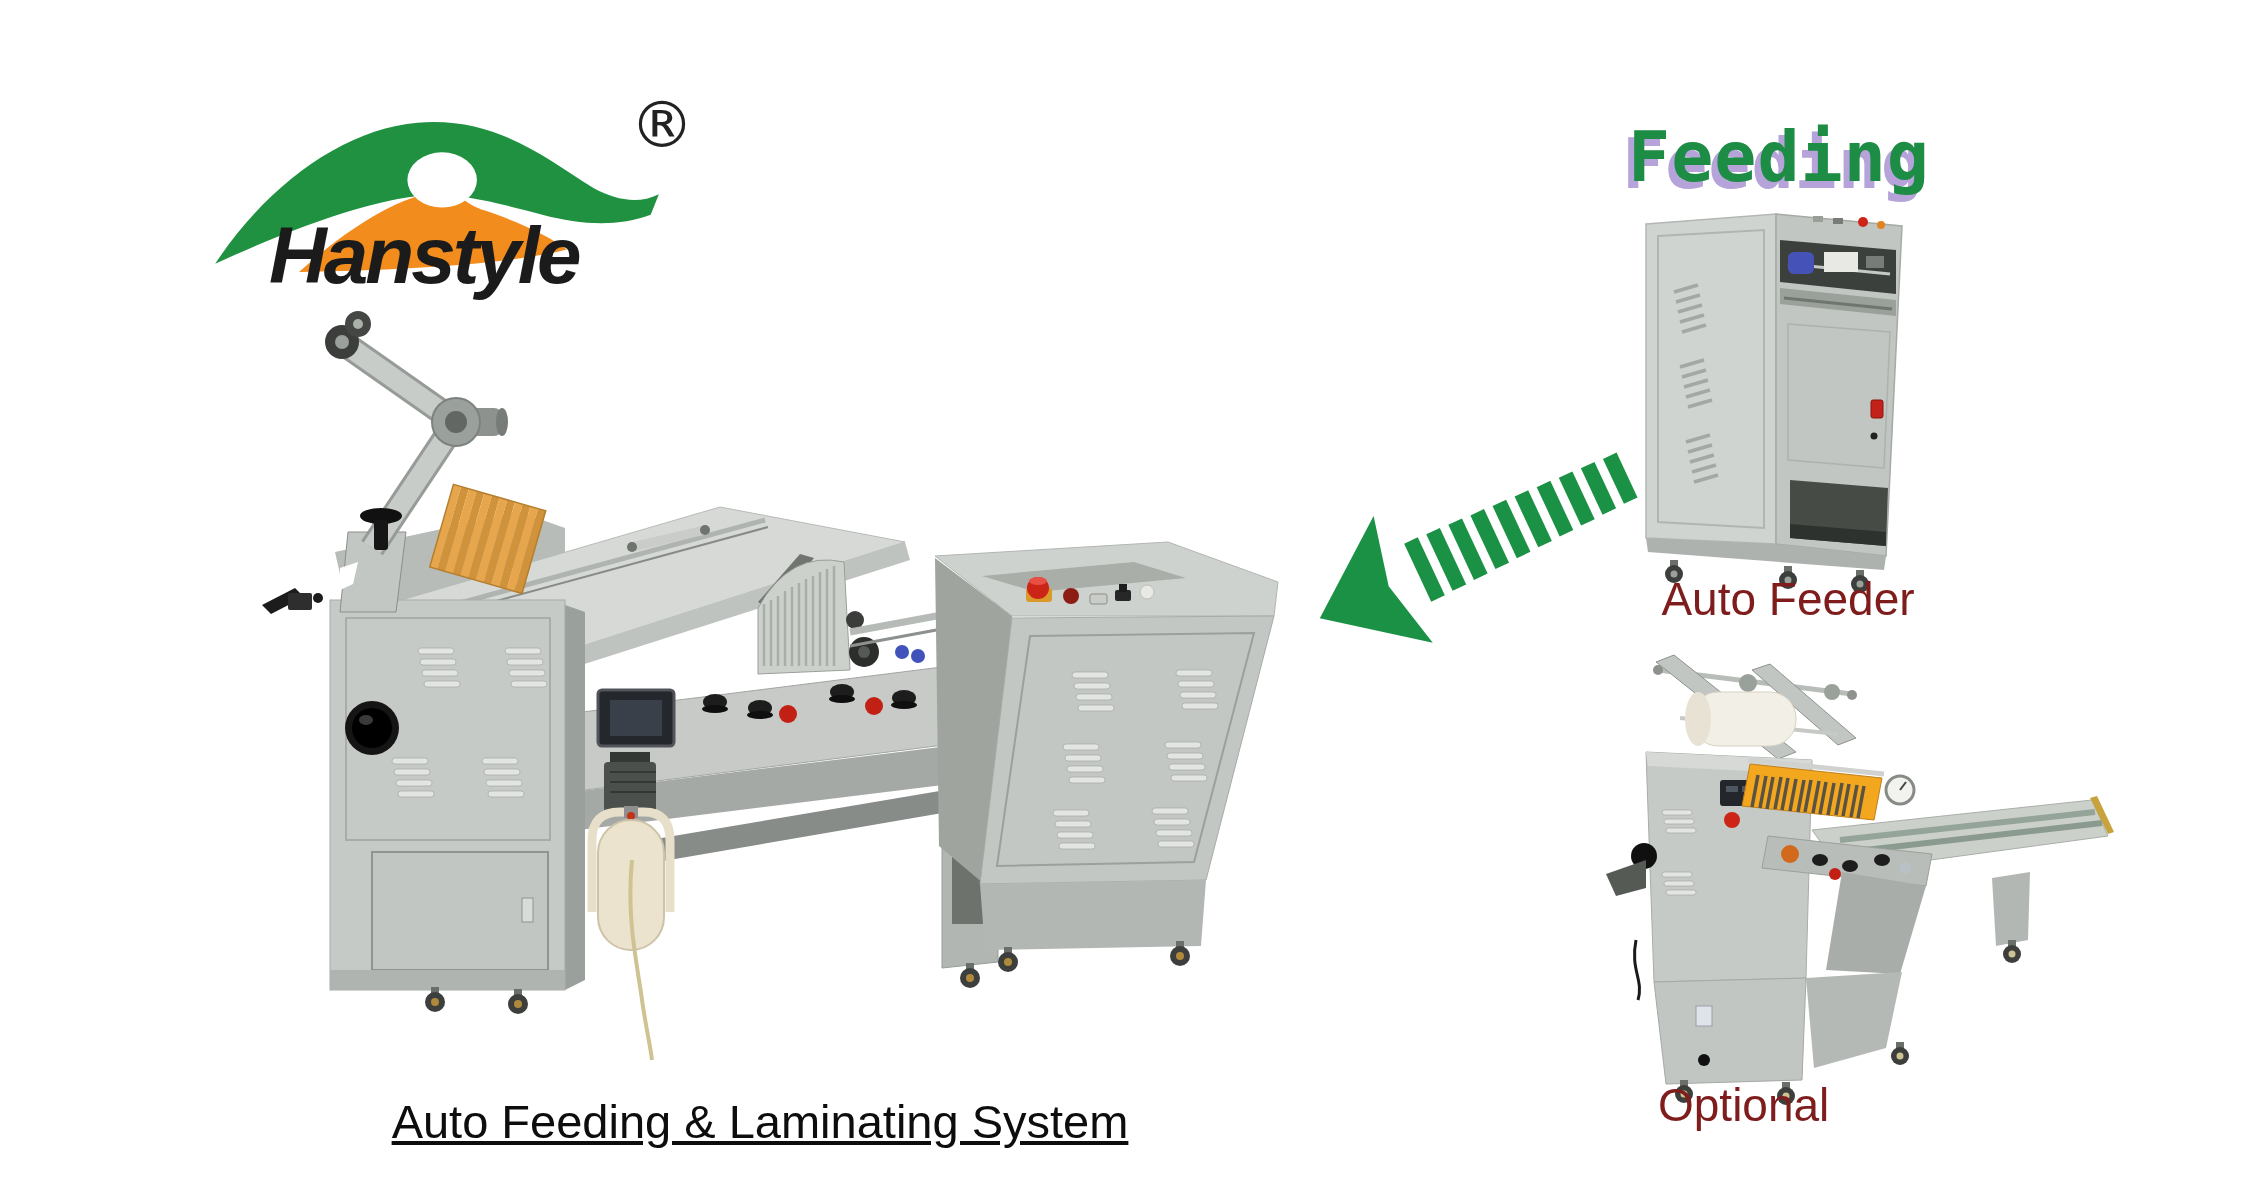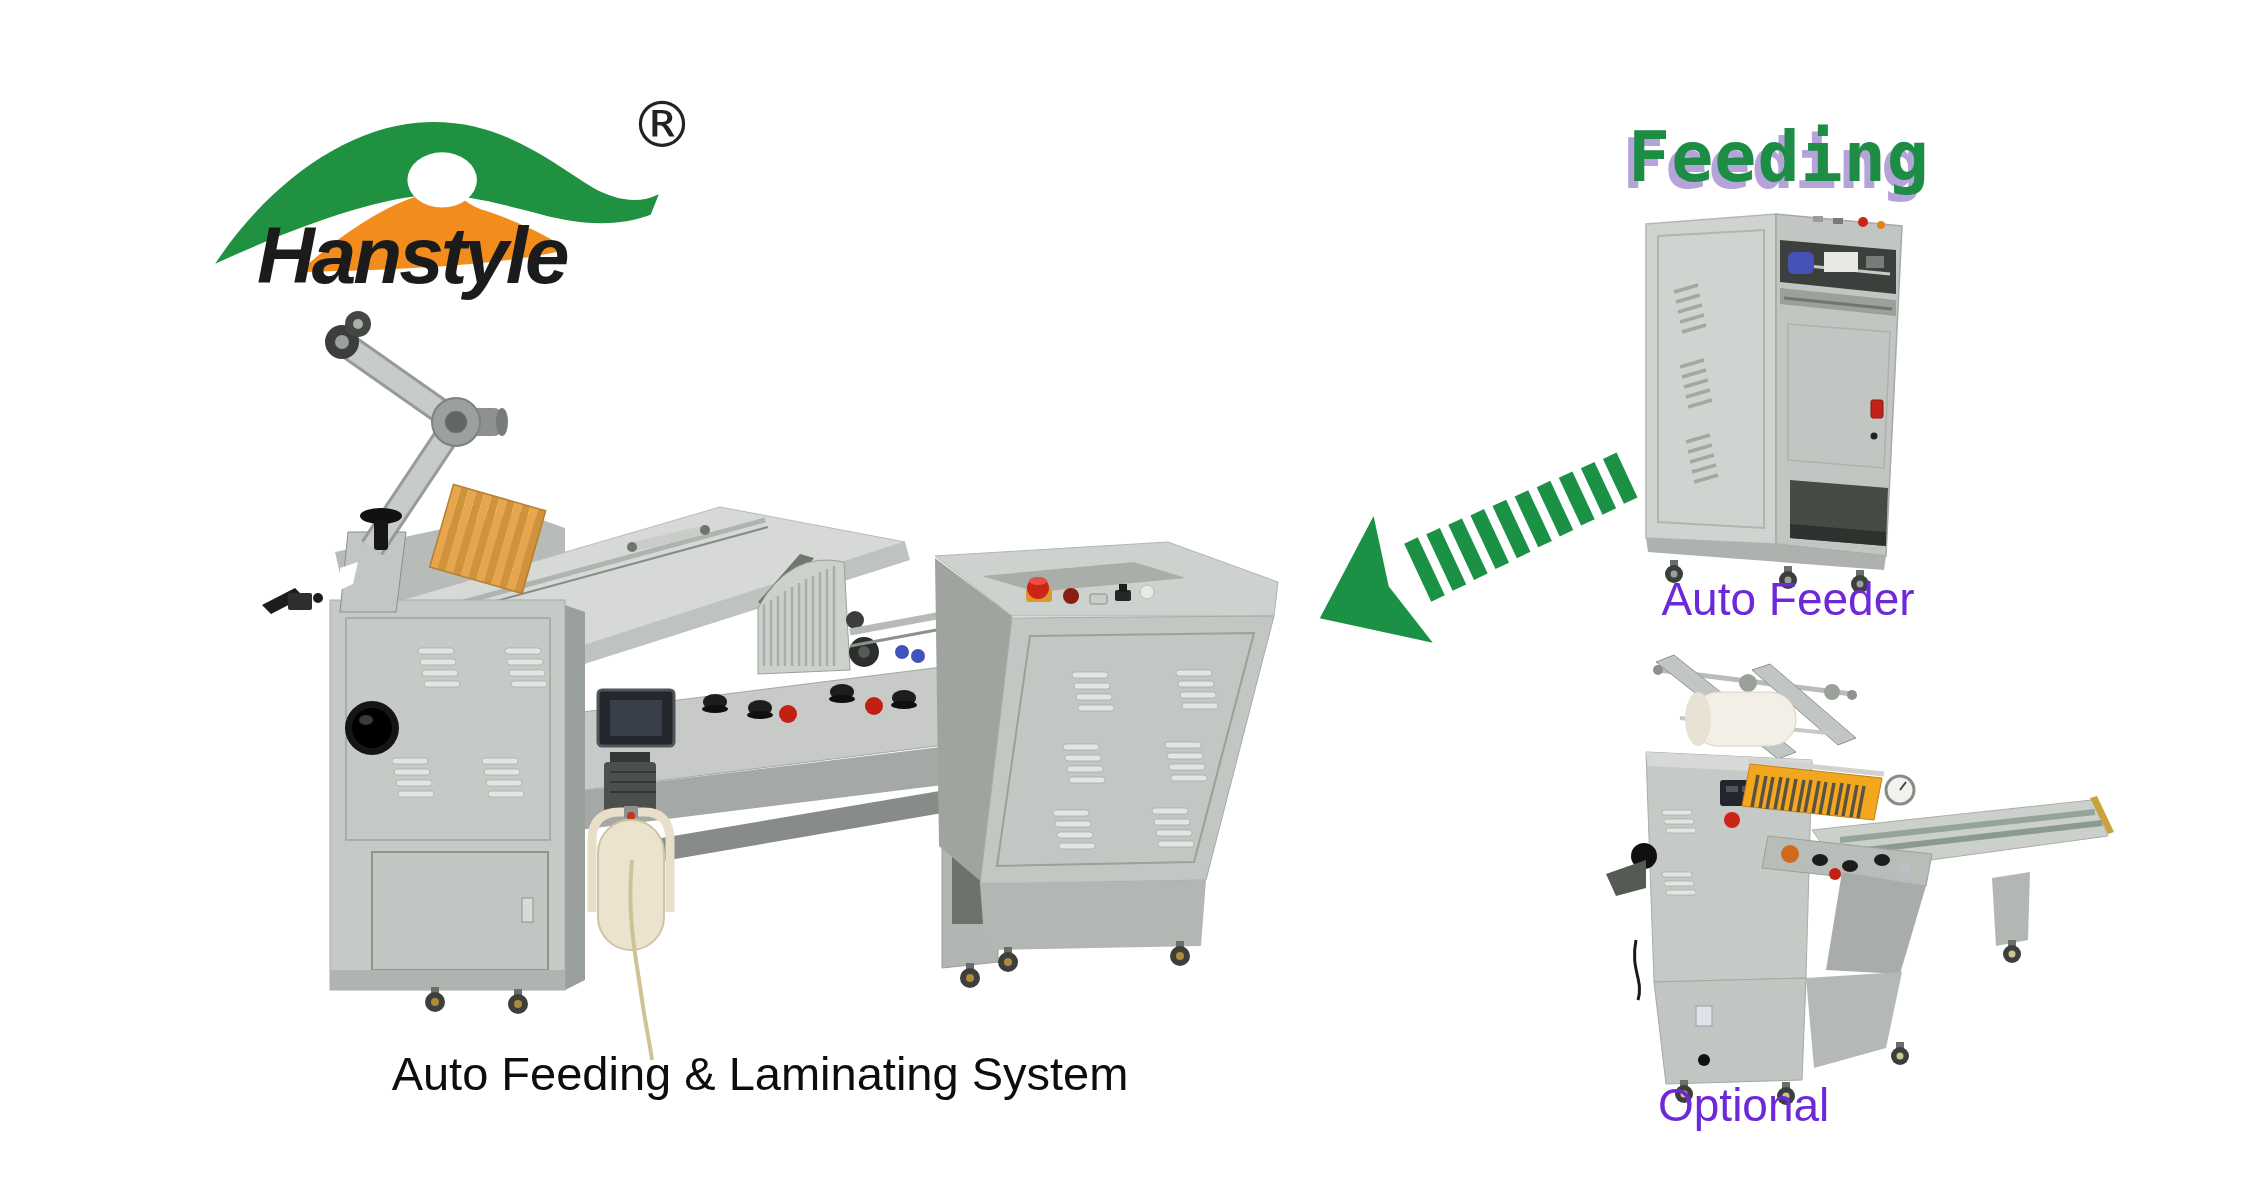--- a/index.html
+++ b/index.html
@@ -3,39 +3,39 @@
 <meta charset="utf-8">
 <style>
   html,body{margin:0;padding:0;background:#ffffff;}
   .stage{position:relative;width:2251px;height:1200px;background:#ffffff;overflow:hidden;
          font-family:"Liberation Sans",sans-serif;}
   .abs{position:absolute;}
   .brand-text{font-weight:bold;font-style:italic;font-size:80px;letter-spacing:-3px;color:#1b1b1b;}
   .reg-mark{font-family:"DejaVu Sans",sans-serif;font-size:64px;color:#222;font-weight:400;}
   .optional-title{font-family:"DejaVu Sans Mono",monospace;font-weight:bold;font-size:70px;
                   color:#1d8c44;text-shadow:-6px 7px 0 #b5a3da;letter-spacing:1px;}
-  .caption{font-size:46px;color:#6d28d9;}
+  .caption{font-size:46px;color:#7f1d1d;}
   .caption-main{font-size:47px;color:#0d0d0d;text-align:center;}
   .center{text-align:center;}
   svg{display:block;overflow:visible;}
 </style>
 </head>
 <body>
 
 <div class="stage">
 
   <div class="abs" style="left:205px;top:98px;width:470px;height:230px;">
     <svg width="460" height="215" viewBox="0 0 450 210">
       <path d="M10,162 C60,86 135,30 208,24 C283,18 330,56 380,88 C402,100 424,104 444,94
                L436,114 C404,126 368,124 330,114 C270,98 240,92 206,96 C150,103 70,134 10,162 Z" fill="#1f9140"></path>
       <path d="M92,170 C150,118 200,92 232,92 C250,92 254,104 274,110 C310,122 338,136 354,148
                C300,162 200,168 92,170 Z" fill="#f28c1c"></path>
       <ellipse cx="232" cy="80" rx="34" ry="27" fill="#ffffff"></ellipse>
     </svg>
-    <div class="abs brand-text" style="left:52px;top:112px;">Hanstyle</div>
+    <div class="abs brand-text" style="left:64px;top:112px;">Hanstyle</div>
   </div>
   <div class="abs reg-mark" style="left:630px;top:88px;">®</div>
 
   <div class="abs optional-title" style="left: 1628px; top: 116px; color: rgb(29, 140, 68);">Feeding</div>
 
   <div class="abs" style="left:1638px;top:192px;width:300px;height:400px;">
     <svg width="300" height="400" viewBox="0 0 300 400">
       <defs>
         <g id="slots5">
           <line x1="0" y1="0" x2="24" y2="-7" stroke="#a3a8a3" stroke-width="3.5"></line>
@@ -292,21 +292,21 @@
         <use href="#vent4" x="863" y="444"></use>
           <use href="#vent4" x="965" y="442"></use>
         <use href="#vent4" x="853" y="510"></use>
           <use href="#vent4" x="952" y="508"></use>
         <polygon points="780,584 1006,580 1001,646 785,650" fill="#b3b7b3"></polygon>
         <use href="#caster" x="808" y="662"></use>
           <use href="#caster" x="980" y="656"></use>
       </g>
     </svg>
   </div>
-  <div class="abs caption-main" style="left:200px;top:1046px;width:1120px;">Auto Feeding &amp; Laminating System</div>
+  <div class="abs caption-main" style="left:200px;top:1094px;width:1120px;text-decoration:underline;">Auto Feeding &amp; Laminating System</div>
 
   <div class="abs" style="left:1600px;top:640px;width:520px;height:470px;">
     <svg width="520" height="470" viewBox="0 0 520 470">
       <defs>
         <g id="vent4L">
           <rect x="0" y="0" width="30" height="5" rx="2.5" fill="#e2e5e1" stroke="#a3a8a3" stroke-width="0.7"></rect>
           <rect x="2" y="9" width="30" height="5" rx="2.5" fill="#e2e5e1" stroke="#a3a8a3" stroke-width="0.7"></rect>
           <rect x="4" y="18" width="30" height="5" rx="2.5" fill="#e2e5e1" stroke="#a3a8a3" stroke-width="0.7"></rect>
         </g>
         <g id="casterL">

